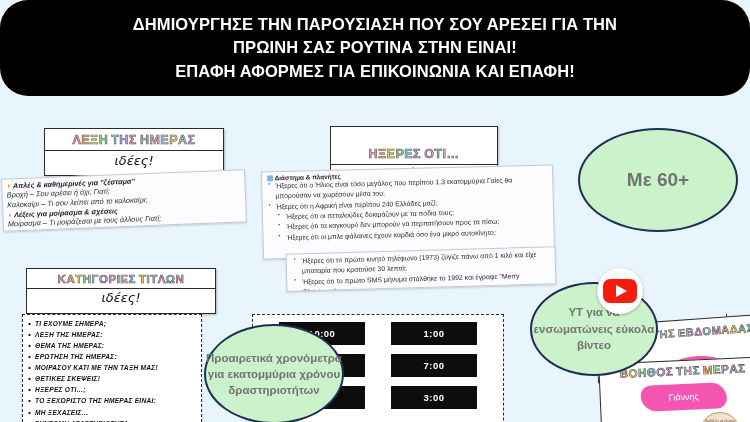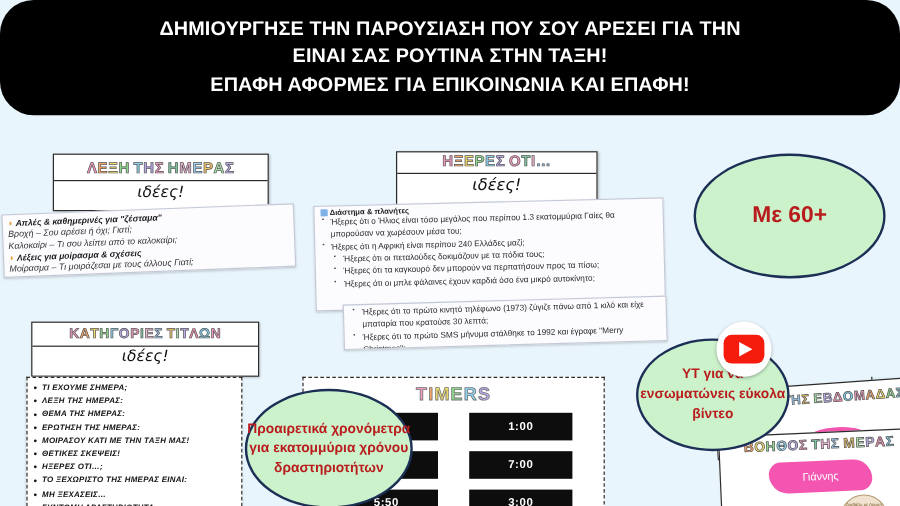--- a/index.html
+++ b/index.html
@@ -89,21 +89,21 @@
     font-size:4.4px; font-weight:normal; font-style:normal;
     line-height:1.62; color:#5a5a66; padding-left:7px; position:relative;
     letter-spacing:0;
   }
   #sheet-cat .mini:before{
     content:"✓"; position:absolute; left:0; top:0; font-size:4.6px; color:#6a6a78;
   }
 
   
   #card-know{ left:330px; top:2px; width:168px; height:50px; }
-  #card-know .slide-title{ font-size:12.5px; padding-top:0; }
+  #card-know .slide-title{ font-size:12.5px; padding-top:20px; }
   #card-know .slide-sub{ font-size:13.5px; font-style:italic; padding-top:1px;}
 
   #sheet-know{
     left:262px; top:44px; width:292px; height:88px;
     transform:rotate(-1.4deg); padding:2px 5px;
   }
   #sheet-know .hl{ font-weight:bold; font-size:6.4px; color:#1a1a1a; }
   #sheet-know .ln{ font-size:6.9px; color:#2b2b2b; line-height:1.5; position:relative; padding-left:8px;}
   #sheet-know .ln:before{ content:"▪"; position:absolute; left:1px; top:-1px; font-size:5px; color:#444;}
   #sheet-know .ln.sub{ padding-left:18px; }
@@ -134,21 +134,21 @@
     background:#0d0d0d; color:#fff; text-align:center;
     font-size:9.5px; font-weight:bold; padding:6px 0;
     letter-spacing:.5px;
   }
 
   
   .oval{
     position:absolute; background:#ccf2cc;
     border:2.2px solid #1c2f55; border-radius:50%;
     display:flex; align-items:center; justify-content:center;
-    text-align:center; color:#b91c1c; font-weight:bold;
+    text-align:center; color:#737373; font-weight:bold;
     z-index:25;
   }
   #oval-ideas{ left:578px; top:4px; width:160px; height:104px; font-size:19px; line-height:1.35;}
   #oval-timers{ left:204px; top:200px; width:140px; height:100px; font-size:11.5px; line-height:1.42;}
   #oval-yt{ left:530px; top:158px; width:128px; height:94px; font-size:11.5px; line-height:1.45;}
 
   
   #yt-badge{
     position:absolute; left:597px; top:144px; width:46px; height:46px;
     background:#fff; border-radius:50%;
@@ -209,21 +209,21 @@
   #strip-right{
     position:absolute; left:726px; top:190px; width:24px; height:135px;
     background:#dff0fa; border-left:1.4px dashed #2b2b2b; z-index:5;
   }
 </style>
 </head>
 <body>
 
 <div id="header-banner">
   <div class="hline">ΔΗΜΙΟΥΡΓΗΣΕ ΤΗΝ ΠΑΡΟΥΣΙΑΣΗ ΠΟΥ ΣΟΥ ΑΡΕΣΕΙ ΓΙΑ ΤΗΝ</div>
-  <div class="hline">ΕΙΝΑΙ ΣΑΣ ΡΟΥΤΙΝΑ ΣΤΗΝ ΤΑΞΗ!</div>
+  <div class="hline">ΠΡΩΙΝΗ ΣΑΣ ΡΟΥΤΙΝΑ ΣΤΗΝ ΕΙΝΑΙ!</div>
   <div class="hline">ΕΠΑΦΗ ΑΦΟΡΜΕΣ ΓΙΑ ΕΠΙΚΟΙΝΩΝΙΑ ΚΑΙ ΕΠΑΦΗ!</div>
 </div>
 
 <div id="stage">
 
   <div id="strip-right"></div>
 
   <div class="slide" id="card-word">
     <div class="slide-title" id="word-title"><span style="color: rgb(244, 154, 193);">Λ</span><span style="color: rgb(249, 168, 106);">Ε</span><span style="color: rgb(245, 224, 106);">Ξ</span><span style="color: rgb(143, 220, 143);">Η</span><span style="width: 3px;"> </span><span style="color: rgb(143, 212, 240);">Τ</span><span style="color: rgb(185, 168, 232);">Η</span><span style="color: rgb(244, 154, 193);">Σ</span><span style="width: 3px;"> </span><span style="color: rgb(127, 201, 160);">Η</span><span style="color: rgb(242, 182, 214);">Μ</span><span style="color: rgb(159, 208, 245);">Ε</span><span style="color: rgb(247, 200, 106);">Ρ</span><span style="color: rgb(169, 227, 169);">Α</span><span style="color: rgb(192, 174, 240);">Σ</span></div>
     <div class="divider" style="margin-top:3px;"></div>
@@ -288,21 +288,20 @@
     <div class="ln sub">Ήξερες ότι τα καγκουρό δεν μπορούν να περπατήσουν προς τα πίσω;</div>
     <div class="ln sub">Ήξερες ότι οι μπλε φάλαινες έχουν καρδιά όσο ένα μικρό αυτοκίνητο;</div>
   </div>
 
   <div class="sheet" id="sheet-know2">
     <div class="ln">Ήξερες ότι το πρώτο κινητό τηλέφωνο (1973) ζύγιζε πάνω από 1 κιλό και είχε μπαταρία που κρατούσε 30 λεπτά;</div>
     <div class="ln">Ήξερες ότι το πρώτο SMS μήνυμα στάλθηκε το 1992 και έγραφε "Merry Christmas";</div>
   </div>
 
   <div id="timers-panel">
-    <div id="timers-title"><span style="color: rgb(244, 154, 193);">T</span><span style="color: rgb(249, 168, 106);">I</span><span style="color: rgb(245, 224, 106);">M</span><span style="color: rgb(143, 220, 143);">E</span><span style="color: rgb(143, 212, 240);">R</span><span style="color: rgb(185, 168, 232);">S</span></div>
     <div id="timers-grid">
         <div class="timer-chip">10:00</div>
         <div class="timer-chip">1:00</div>
         <div class="timer-chip">8:00</div>
         <div class="timer-chip">7:00</div>
         <div class="timer-chip">5:50</div>
         <div class="timer-chip">3:00</div>
       </div>
   </div>
 

